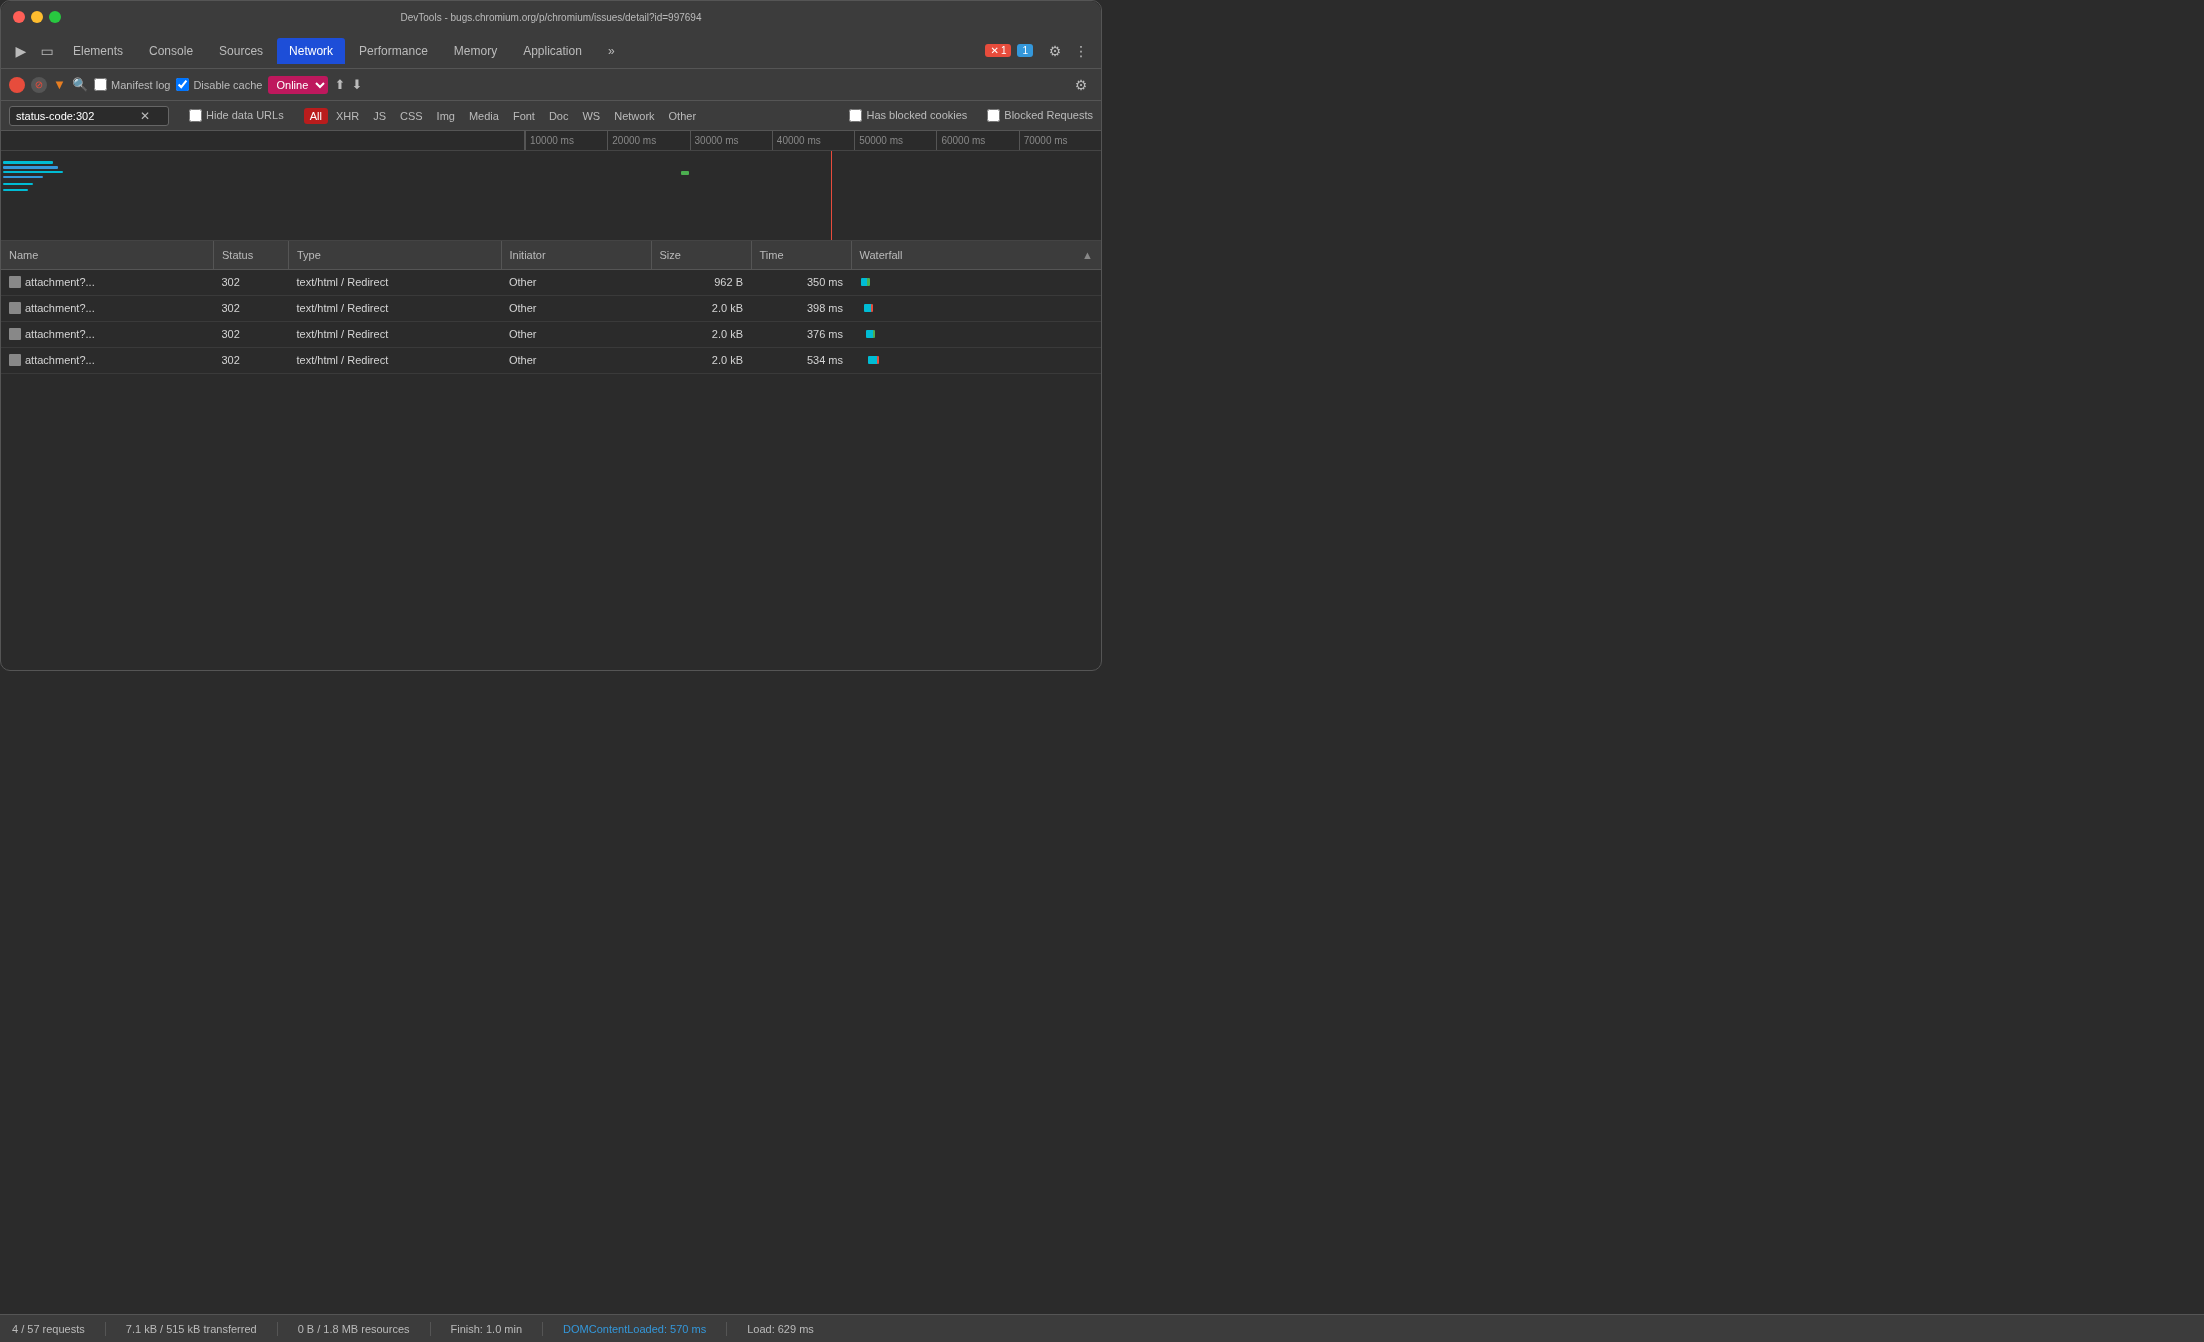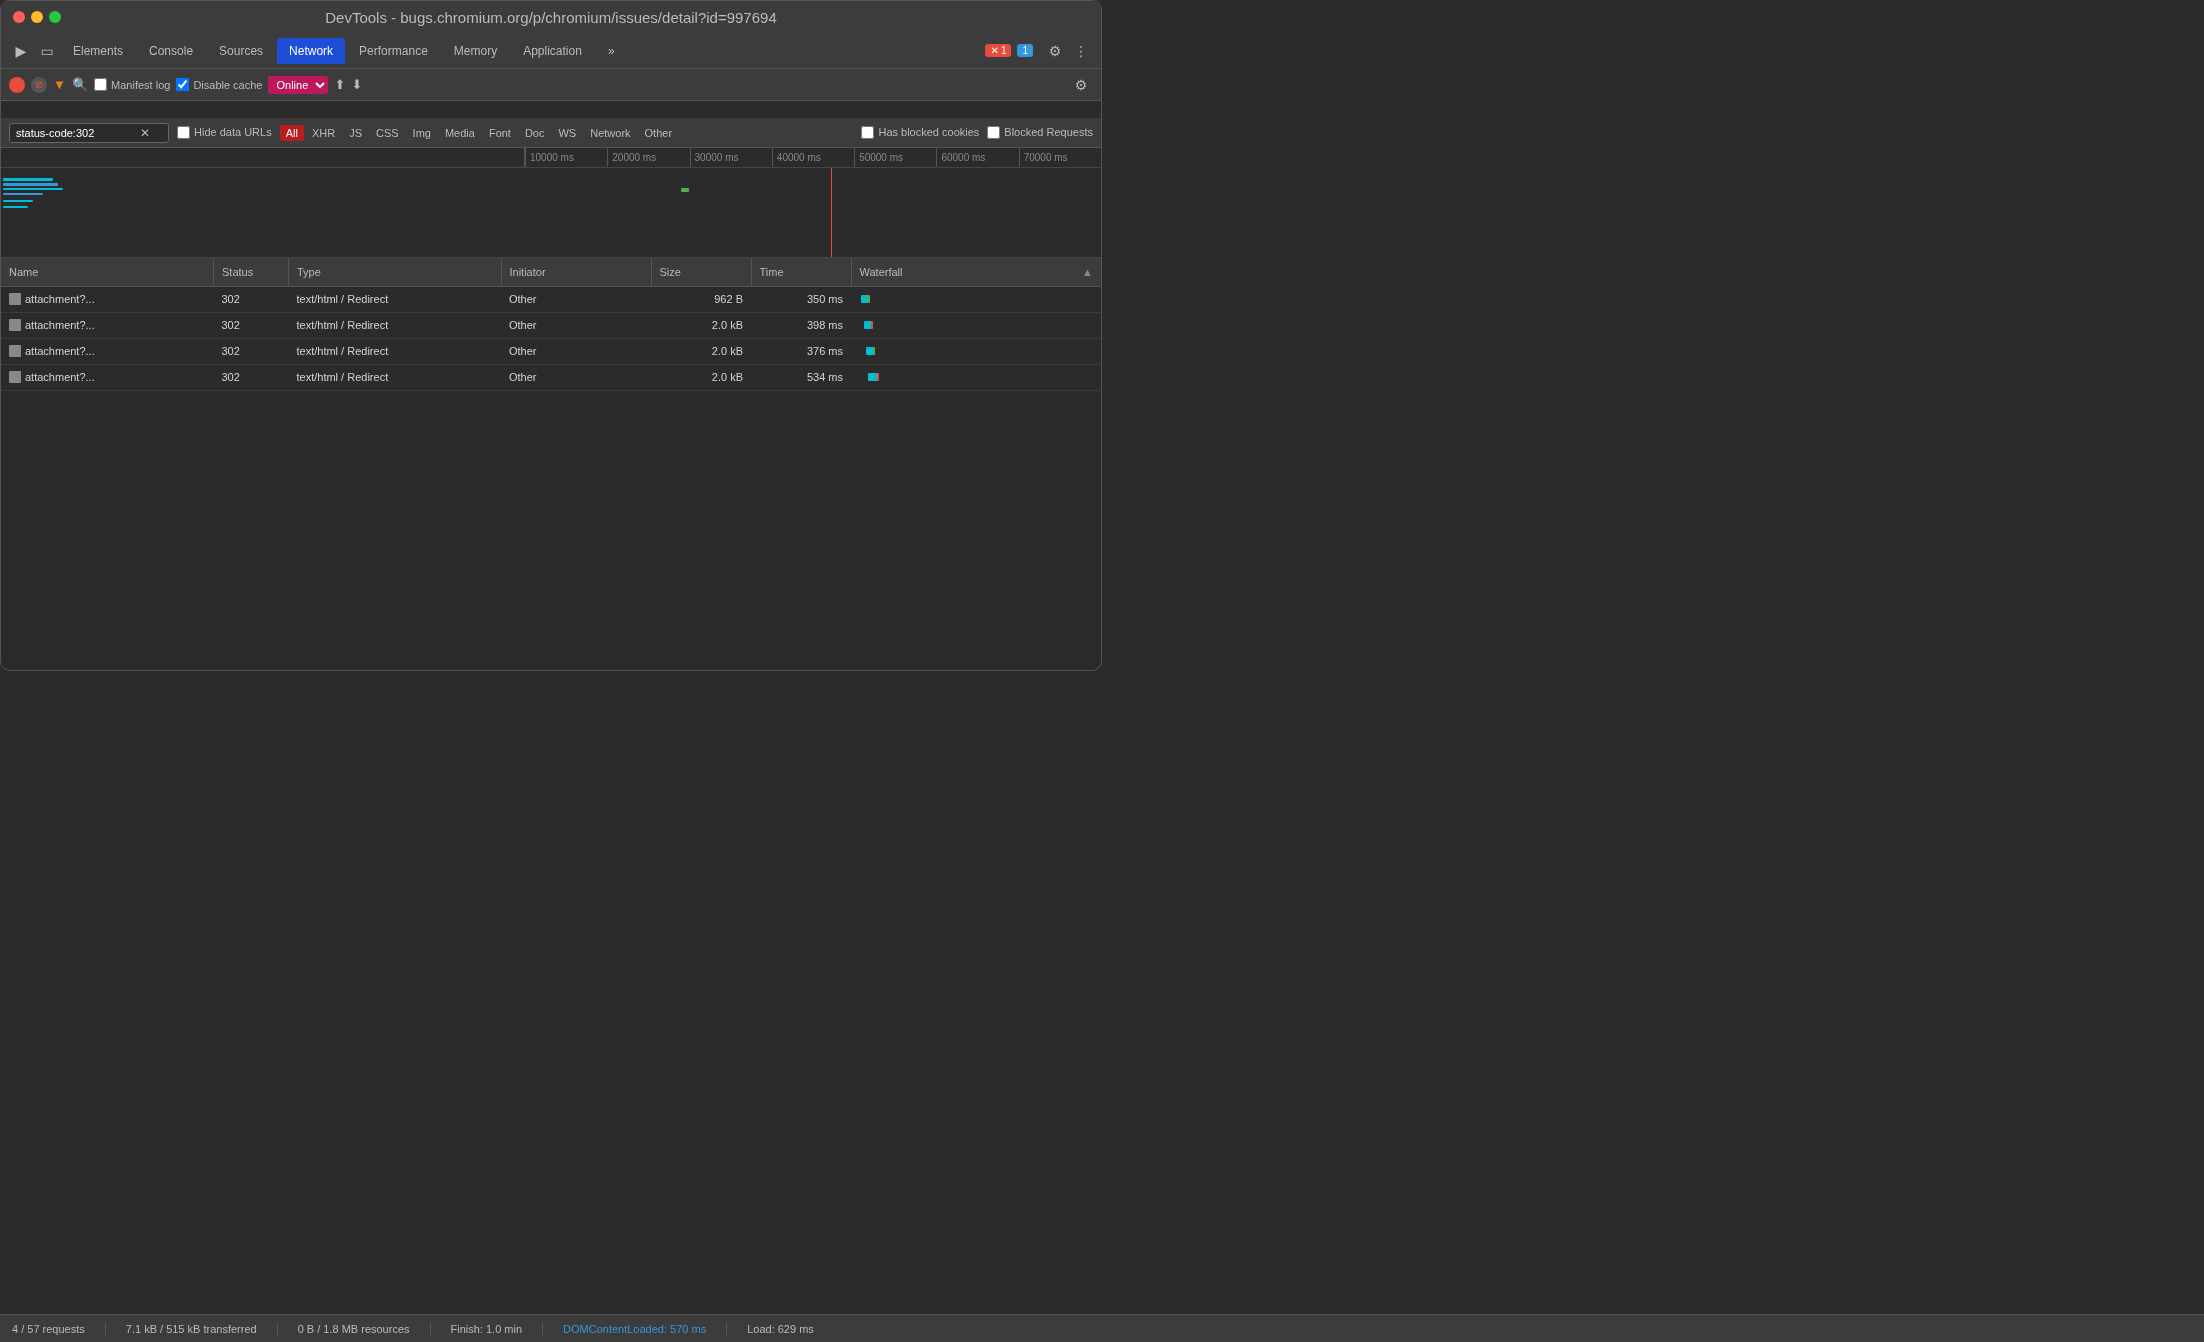--- a/index.html
+++ b/index.html
@@ -36,21 +36,21 @@
       border-radius: 50%;
     }
     .tl-red { background: #ff5f57; }
     .tl-yellow { background: #febc2e; }
     .tl-green { background: #28c840; }
     .title-bar-title {
       position: absolute;
       left: 50%;
       transform: translateX(-50%);
       color: #bbb;
-      font-size: 15px;
+      font-size: 10px;
     }
 
     
     .devtools-toolbar {
       background: #3c3c3c;
       border-bottom: 1px solid #555;
       height: 36px;
       display: flex;
       align-items: center;
       padding: 0 8px;
@@ -168,22 +168,21 @@
     }
 
     
     .filter-bar {
       background: #3c3c3c;
       border-bottom: 1px solid #555;
       height: 30px;
       display: flex;
       align-items: center;
       padding: 0 8px;
-      gap: 8px;
-      margin-top: 17px;
+      gap: 20px;
     }
     .search-input-container {
       display: flex;
       align-items: center;
       background: #2b2b2b;
       border: 1px solid #666;
       border-radius: 3px;
       padding: 2px 6px;
       gap: 4px;
       min-width: 160px;

